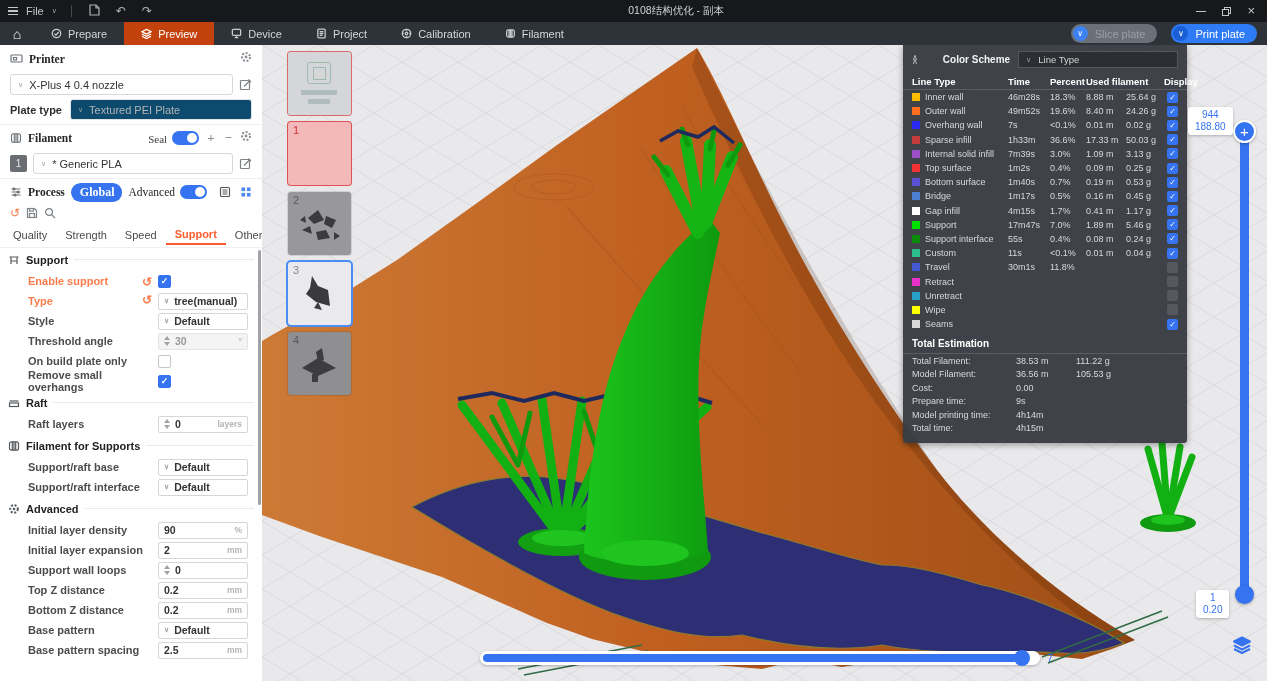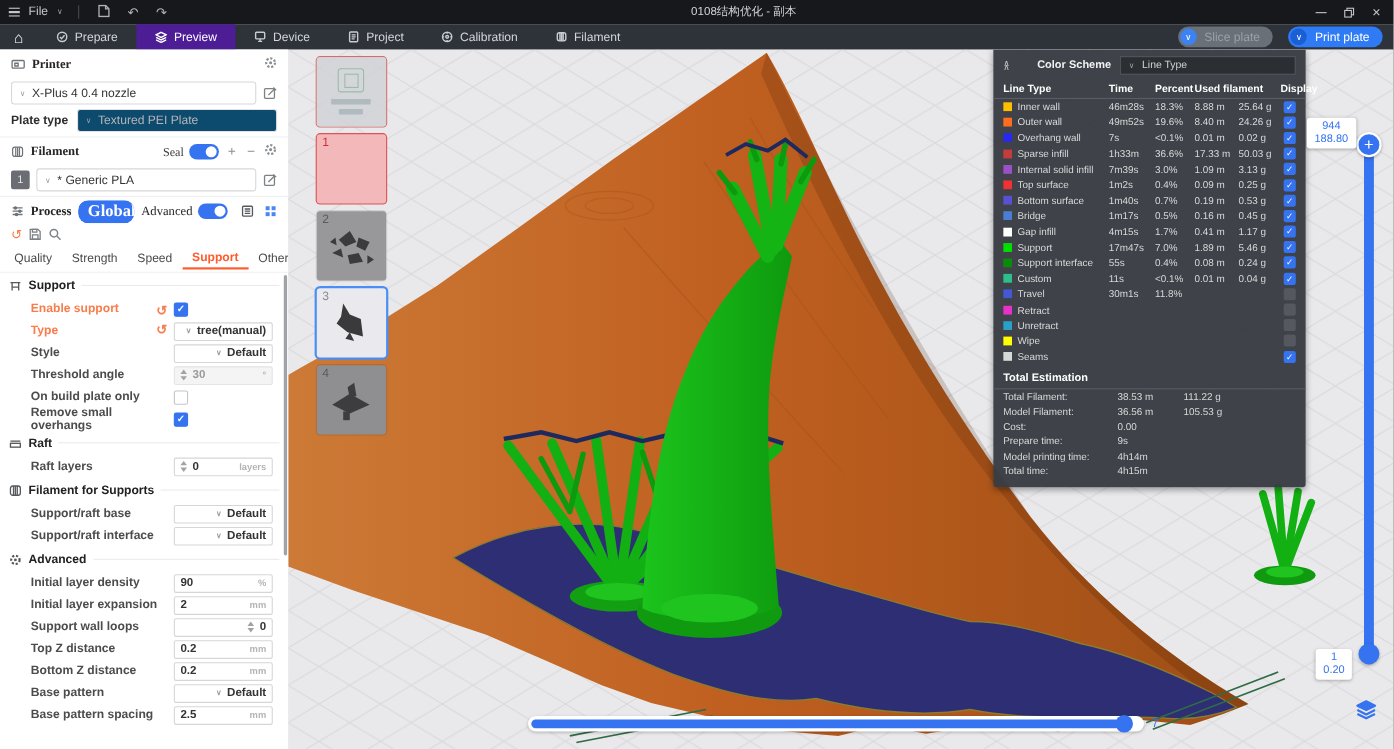--- a/index.html
+++ b/index.html
@@ -20,21 +20,21 @@
   .win-restore i { position:absolute; width:7px; height:7px; border:1px solid #c4c7ca; display:block; }
   .win-restore i:first-child { right:0; top:0; }
   .win-restore i:last-child { left:0; bottom:0; background:#16181b; }
   .win-close { color:#c4c7ca; font-size:13px; line-height:10px; }
 
   
   .tabbar { height:23px; background:#2e3339; display:flex; align-items:stretch; position:relative; }
   .home-tab { width:34px; display:flex; align-items:center; justify-content:center; color:#fff; font-size:14px; }
   .tab { display:flex; gap:6px; align-items:center; color:#d3d6d9; font-size:11px; padding:0 17px; cursor:pointer; }
   .tab svg { width:11px; height:11px; stroke:#c9cccf; fill:none; stroke-width:1.4; }
-  .tab.active { background:#4c1d95; color:#fff; }
+  .tab.active { background:#c2410c; color:#fff; }
   .tab.active svg { stroke:#fff; }
   .tabbar-right { position:absolute; right:10px; top:2px; display:flex; gap:14px; }
   .pillbtn { height:19px; border-radius:10px; display:flex; align-items:center; font-size:11px; padding:0 12px 0 2px; gap:7px; cursor:pointer; }
   .pillbtn .cir { width:15px; height:15px; border-radius:50%; display:flex; align-items:center; justify-content:center; font-size:8px; color:#fff; }
   .btn-slice { background:#6a7077; color:#9aa0a8; }
   .btn-slice .cir { background:#3c82f2; }
   .btn-print { background:#2f7bf5; color:#fff; }
   .btn-print .cir { background:#1b5fd6; }
 
   
@@ -52,37 +52,37 @@
   .select-lg { flex:1; border:1px solid #d8d8d8; border-radius:3px; height:21px; display:flex; align-items:center; padding:0 7px; gap:6px; color:#333; background:#fff; cursor:pointer; }
   .select-lg.disabled { background:#0c4a6e; border-color:#e3e3e5; color:#b4b4b6; }
   .chev { color:#9aa0a5; font-size:7px; }
   .mini-ic { color:#7d8287; display:inline-flex; cursor:pointer; }
   .plate-type-row { display:flex; align-items:center; margin:2px 10px 4px; gap:8px; }
   .plate-type-row .lbl { font-weight:bold; color:#2e2e2e; }
   .slot { width:17px; height:17px; background:#6a6e73; color:#e8e8e8; font-size:10px; border-radius:2px; display:flex; align-items:center; justify-content:center; }
   .seal-wrap { display:flex; align-items:flex-end; gap:5px; font-weight:normal; font-size:11px; color:#3c3c3c; }
   .toggle { width:27px; height:14px; border-radius:8px; background:#3573f0; position:relative; cursor:pointer; }
   .toggle::after { content:''; position:absolute; right:2px; top:2px; width:10px; height:10px; border-radius:50%; background:#fff; }
-  .pillgroup { display:flex; border-radius:9px; overflow:hidden; font-size:15px; }
+  .pillgroup { display:flex; border-radius:9px; overflow:hidden; font-size:12px; }
   .pill-global { background:#3573f0; color:#fff; padding:2px 9px; border-radius:9px; position:relative; z-index:1; }
   .adv-wrap { display:flex; align-items:center; gap:5px; margin-left:auto; font-weight:normal; }
   .reset-ic { color:#fa7c4b; font-size:12px; line-height:1; cursor:pointer; }
   .proc-tabs { display:flex; padding:0 4px; height:25px; align-items:center; border-bottom:1px solid #f0f0f0; }
   .proc-tab { padding:3px 9px; color:#4a4a4a; cursor:pointer; font-size:11px; }
   .proc-tab.active { color:#ff5c2d; font-weight:bold; border-bottom:2px solid #ff5c2d; }
 
   .sec-header { display:flex; align-items:center; gap:6px; padding:0 8px; height:23px; font-weight:bold; font-size:11px; color:#222; }
   .sec-header .hline { flex:1; height:1px; background:#ebebeb; }
   .sec-ic { display:inline-flex; color:#55595d; }
   .setting-row { display:flex; align-items:center; height:20px; padding:0 14px 0 28px;font-weight:bold; }
   .setting-row .lbl { flex:1; color:#4c4c4c; }
   .setting-row .lbl.orange { color:#fa7c4b; }
   .ctl-zone { position:relative; width:90px; display:flex; align-items:center; flex:none; }
   .ctl-zone .reset-abs { position:absolute; left:-16px; top:1px; }
-  .ctl { width:90px; height:17px; border:1px solid #d6d6d6; border-radius:2px; display:flex; align-items:center; font-size:10.5px; color:#333; background:#fff; padding:0 5px; gap:5px; cursor:pointer;justify-content:flex-end; }
+  .ctl { width:90px; height:17px; border:1px solid #d6d6d6; border-radius:2px; display:flex; align-items:center; font-size:10.5px; color:#333; background:#fff; padding:0 5px; gap:5px; cursor:pointer; }
   .ctl.disabled { background:#f4f4f5; color:#9a9a9a; border-color:#e4e4e5; }
   .ctl .unit { margin-left:auto; color:#b4b4b6; font-size:8.5px; }
   .spin-arrows { display:flex; flex-direction:column; gap:2px; }
   .arr-up { width:0; height:0; border-left:3px solid transparent; border-right:3px solid transparent; border-bottom:4px solid #a2a2a4; }
   .arr-dn { width:0; height:0; border-left:3px solid transparent; border-right:3px solid transparent; border-top:4px solid #a2a2a4; }
   .cb { width:13px; height:13px; border-radius:2px; border:1px solid #c6c6c8; background:#fff; display:flex; align-items:center; justify-content:center; font-size:9px; color:#fff; cursor:pointer; }
   .cb.checked { background:#3573f0; border-color:#3573f0; }
   .lp-scrollbar { position:absolute; right:1px; top:205px; width:3px; height:255px; background:#9fa3a7; border-radius:2px; }
 
   

